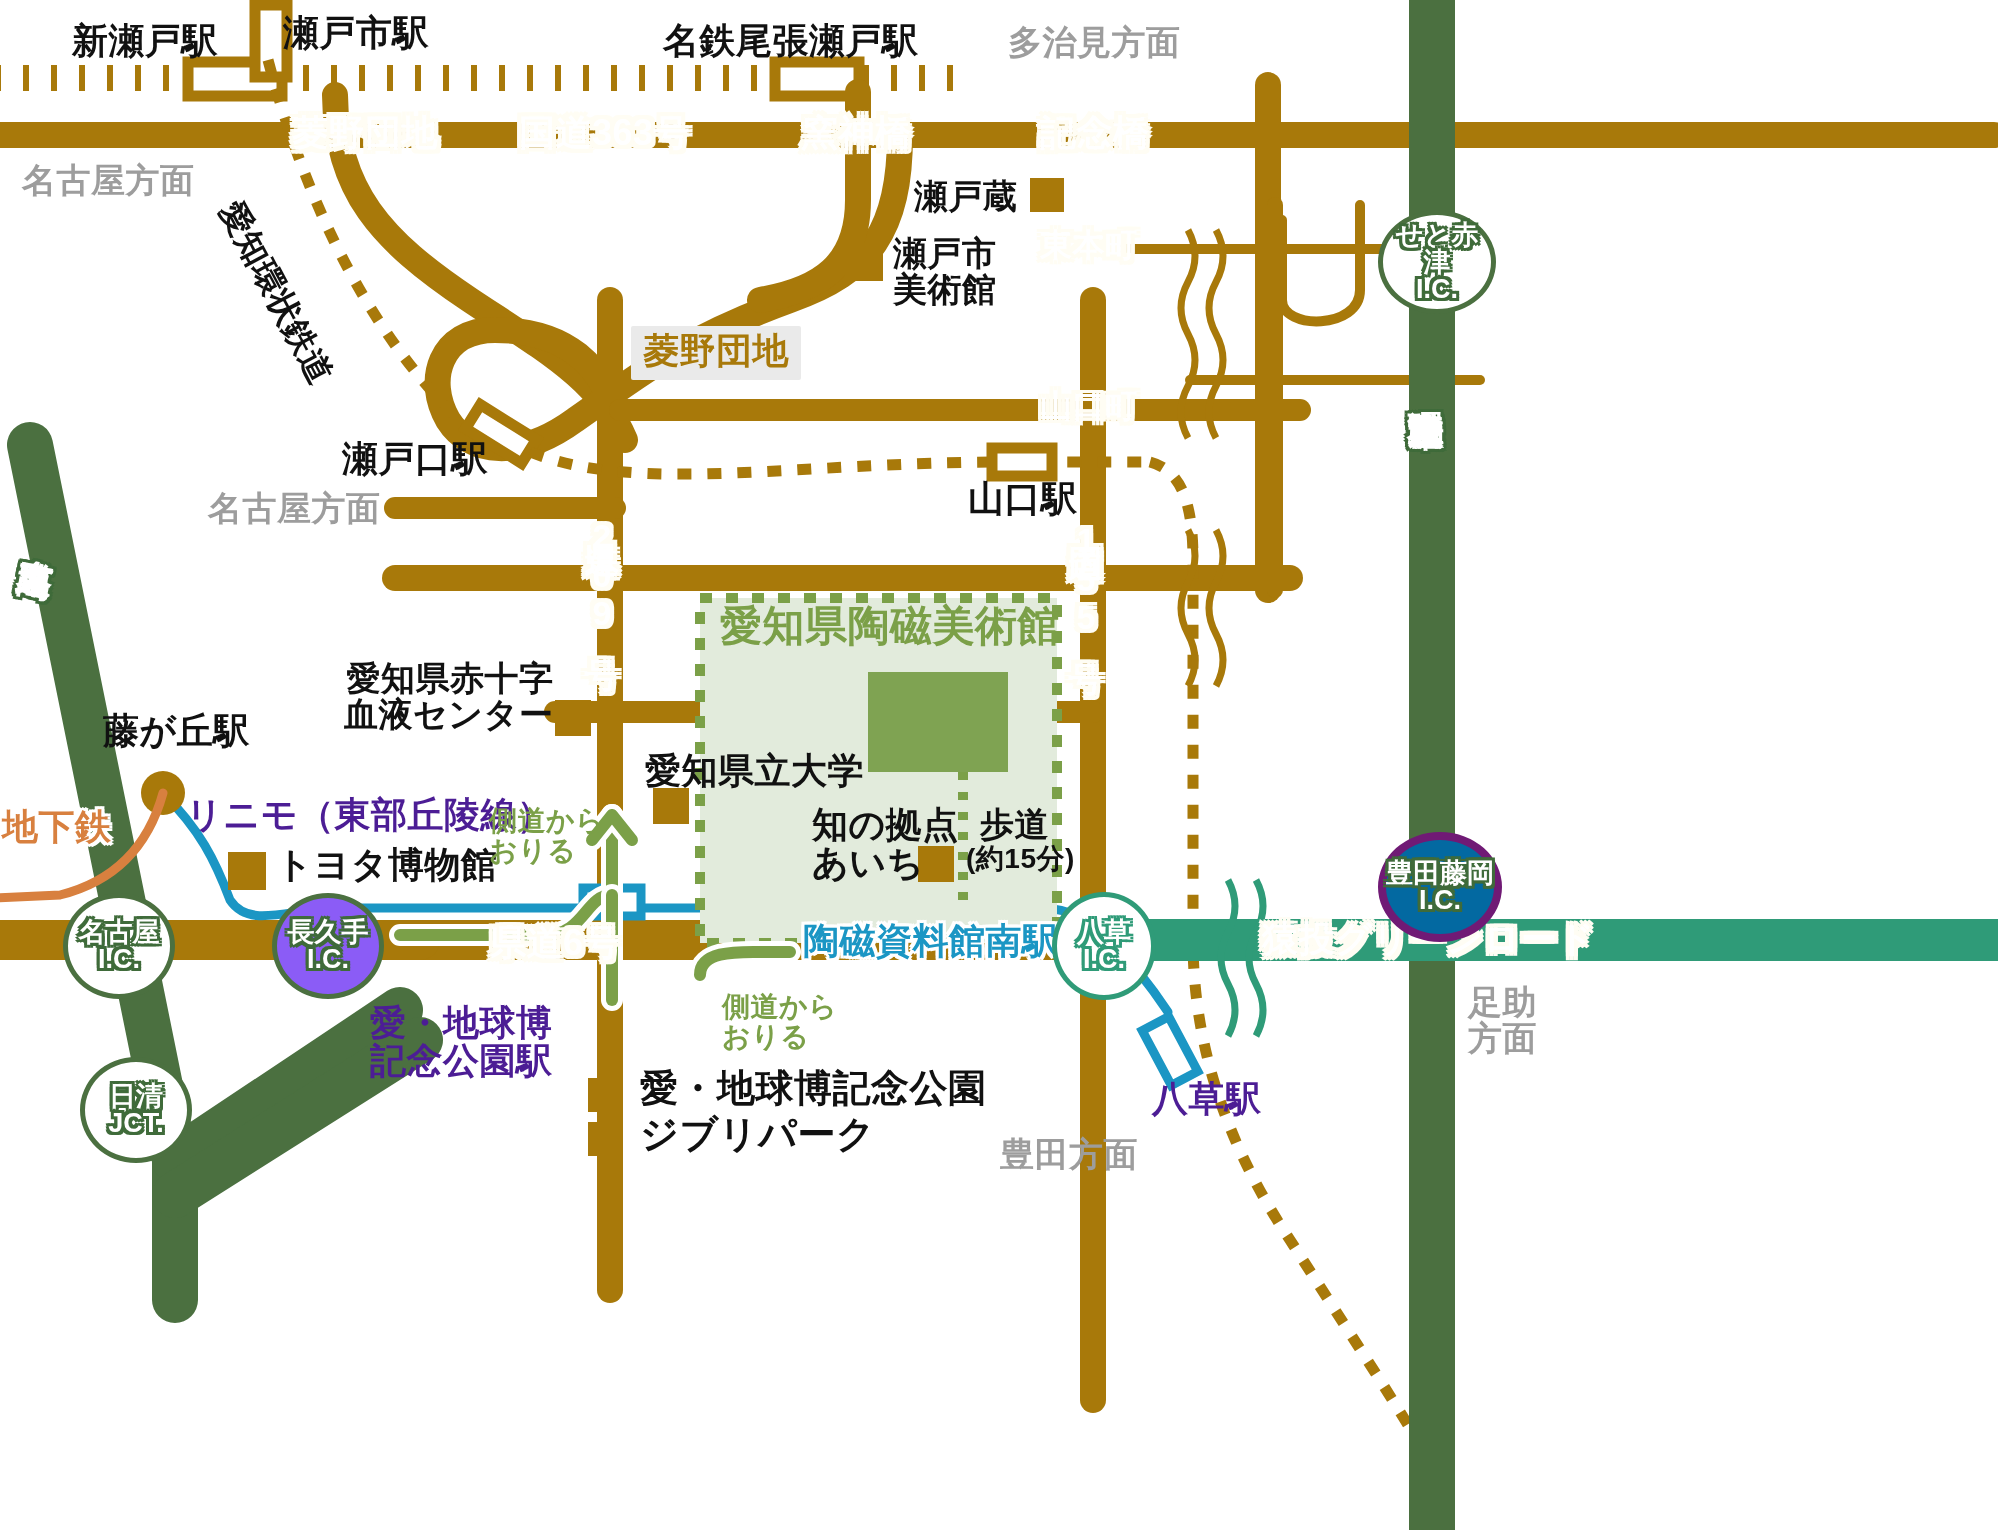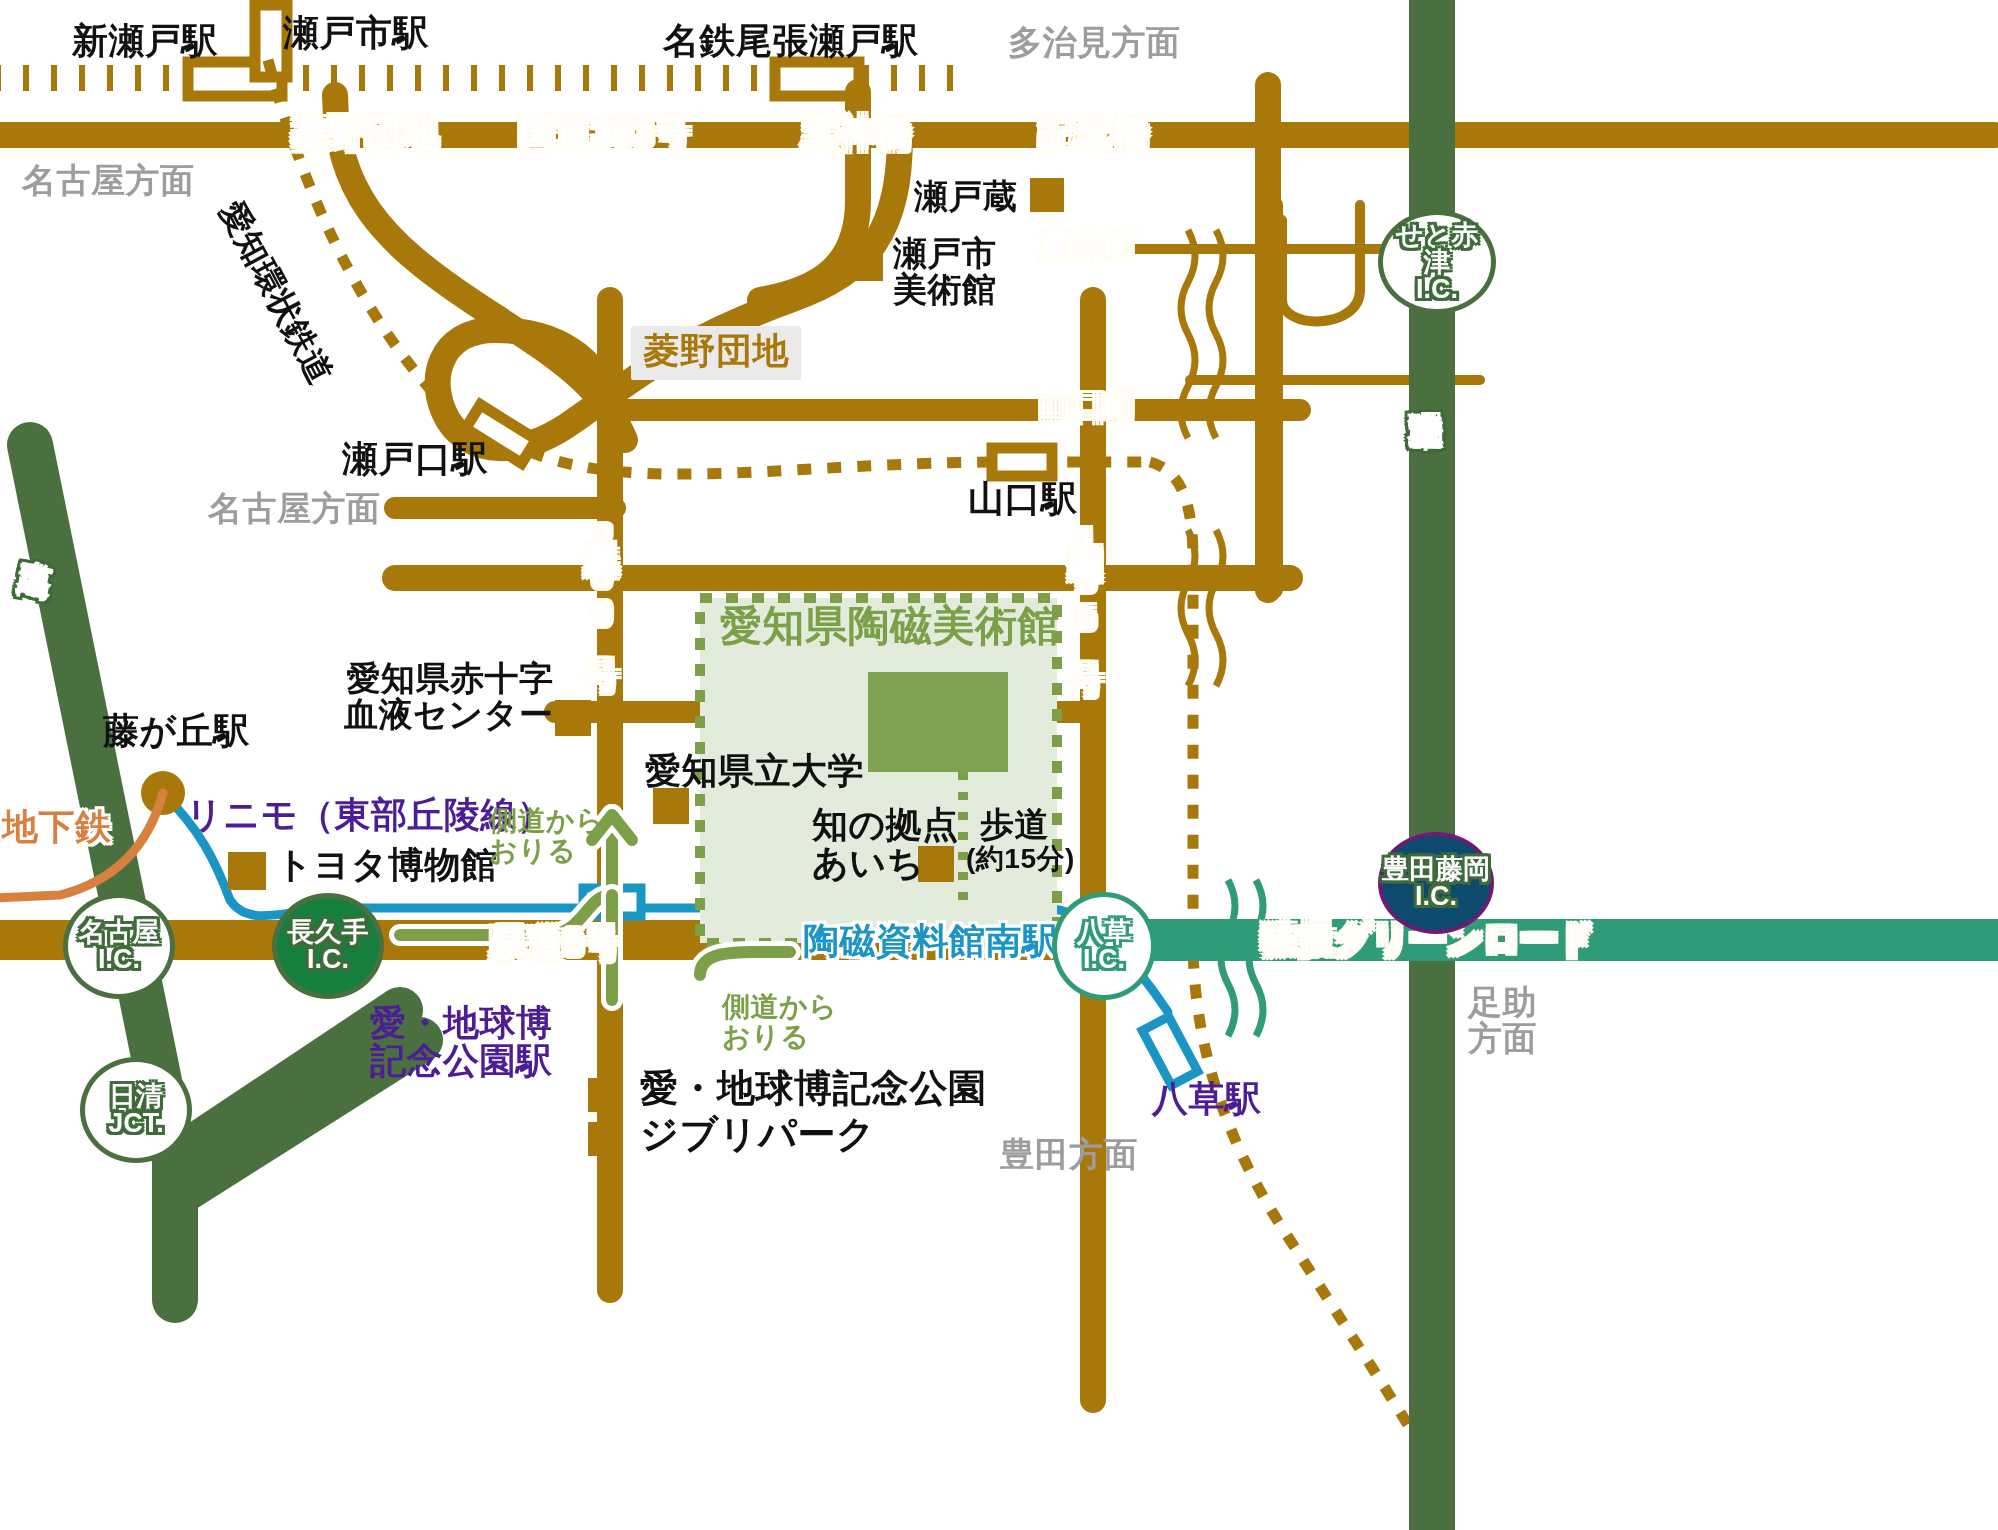--- a/index.html
+++ b/index.html
@@ -303,31 +303,31 @@
   <div class="lbl cyn" style="left:1152px;top:1080px;font-size:36px;">八草駅</div>
 
   <div class="lbl blk" style="left:640px;top:1068px;font-size:38px;">愛・地球博記念公園</div>
   <div class="lbl blk" style="left:640px;top:1114px;font-size:38px;">ジブリパーク</div>
 
   <div class="icbadge" style="left:1378px;top:210px;width:108px;height:94px;background:#ffffff;border:5px solid #4b7040;">
     <span class="t1 white-on" style="font-size:27px;">せと赤津</span>
     <span class="t2 white-on" style="font-size:27px;">I.C.</span>
   </div>
 
-  <div class="icbadge" style="left:1378px;top:832px;width:108px;height:94px;background:#0c4a6e;border:4px solid #701a75;">
+  <div class="icbadge" style="left:1378px;top:832px;width:108px;height:94px;background:#0369a1;border:8px solid #701a75;">
     <span class="t1 white-on" style="font-size:27px;">豊田藤岡</span>
     <span class="t2 white-on" style="font-size:27px;">I.C.</span>
   </div>
 
   <div class="icbadge" style="left:63px;top:893px;width:102px;height:96px;background:#ffffff;border:5px solid #4b7040;border-radius:50%;">
     <span class="t1 white-on" style="font-size:27px;">名古屋</span>
     <span class="t2 white-on" style="font-size:27px;">I.C.</span>
   </div>
 
-  <div class="icbadge" style="left:272px;top:893px;width:102px;height:96px;background:#15803d;border:5px solid #4b7040;border-radius:50%;">
+  <div class="icbadge" style="left:272px;top:893px;width:102px;height:96px;background:#8b5cf6;border:5px solid #4b7040;border-radius:50%;">
     <span class="t1 white-on" style="font-size:27px;">長久手</span>
     <span class="t2 white-on" style="font-size:27px;">I.C.</span>
   </div>
 
   <div class="icbadge" style="left:80px;top:1057px;width:102px;height:96px;background:#ffffff;border:5px solid #4b7040;border-radius:50%;">
     <span class="t1 white-on" style="font-size:27px;">日清</span>
     <span class="t2 white-on" style="font-size:27px;">JCT.</span>
   </div>
 
   <div class="icbadge" style="left:1052px;top:892px;width:94px;height:98px;background:#ffffff;border:5px solid #2f9b78;border-radius:50%;">

